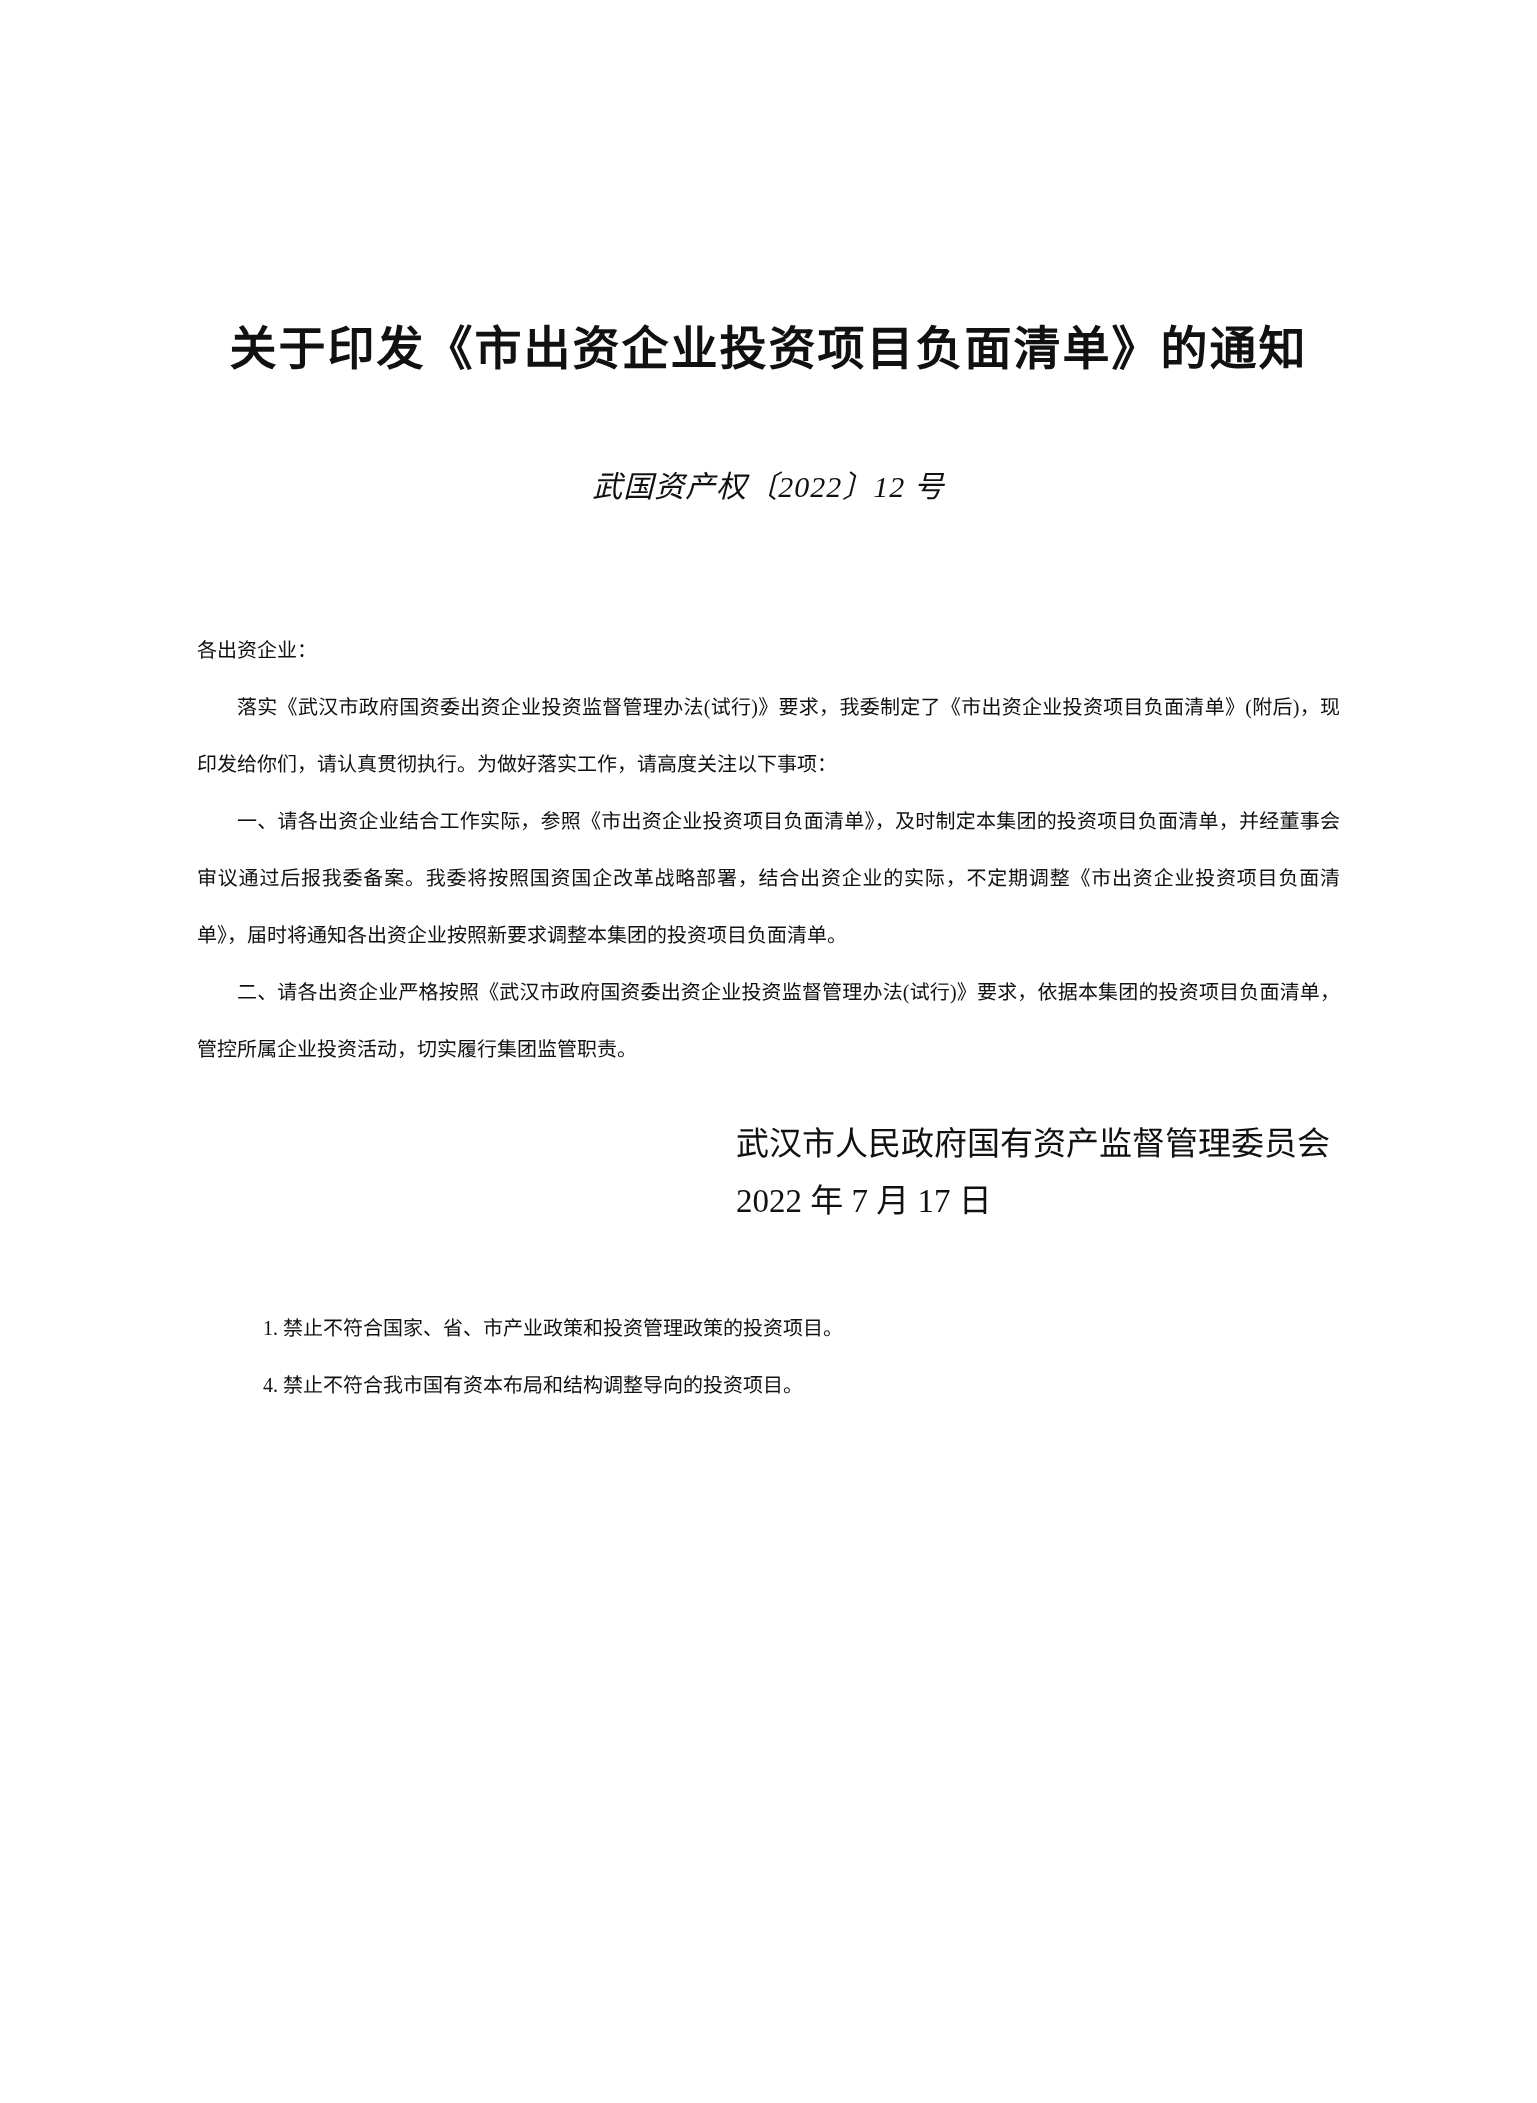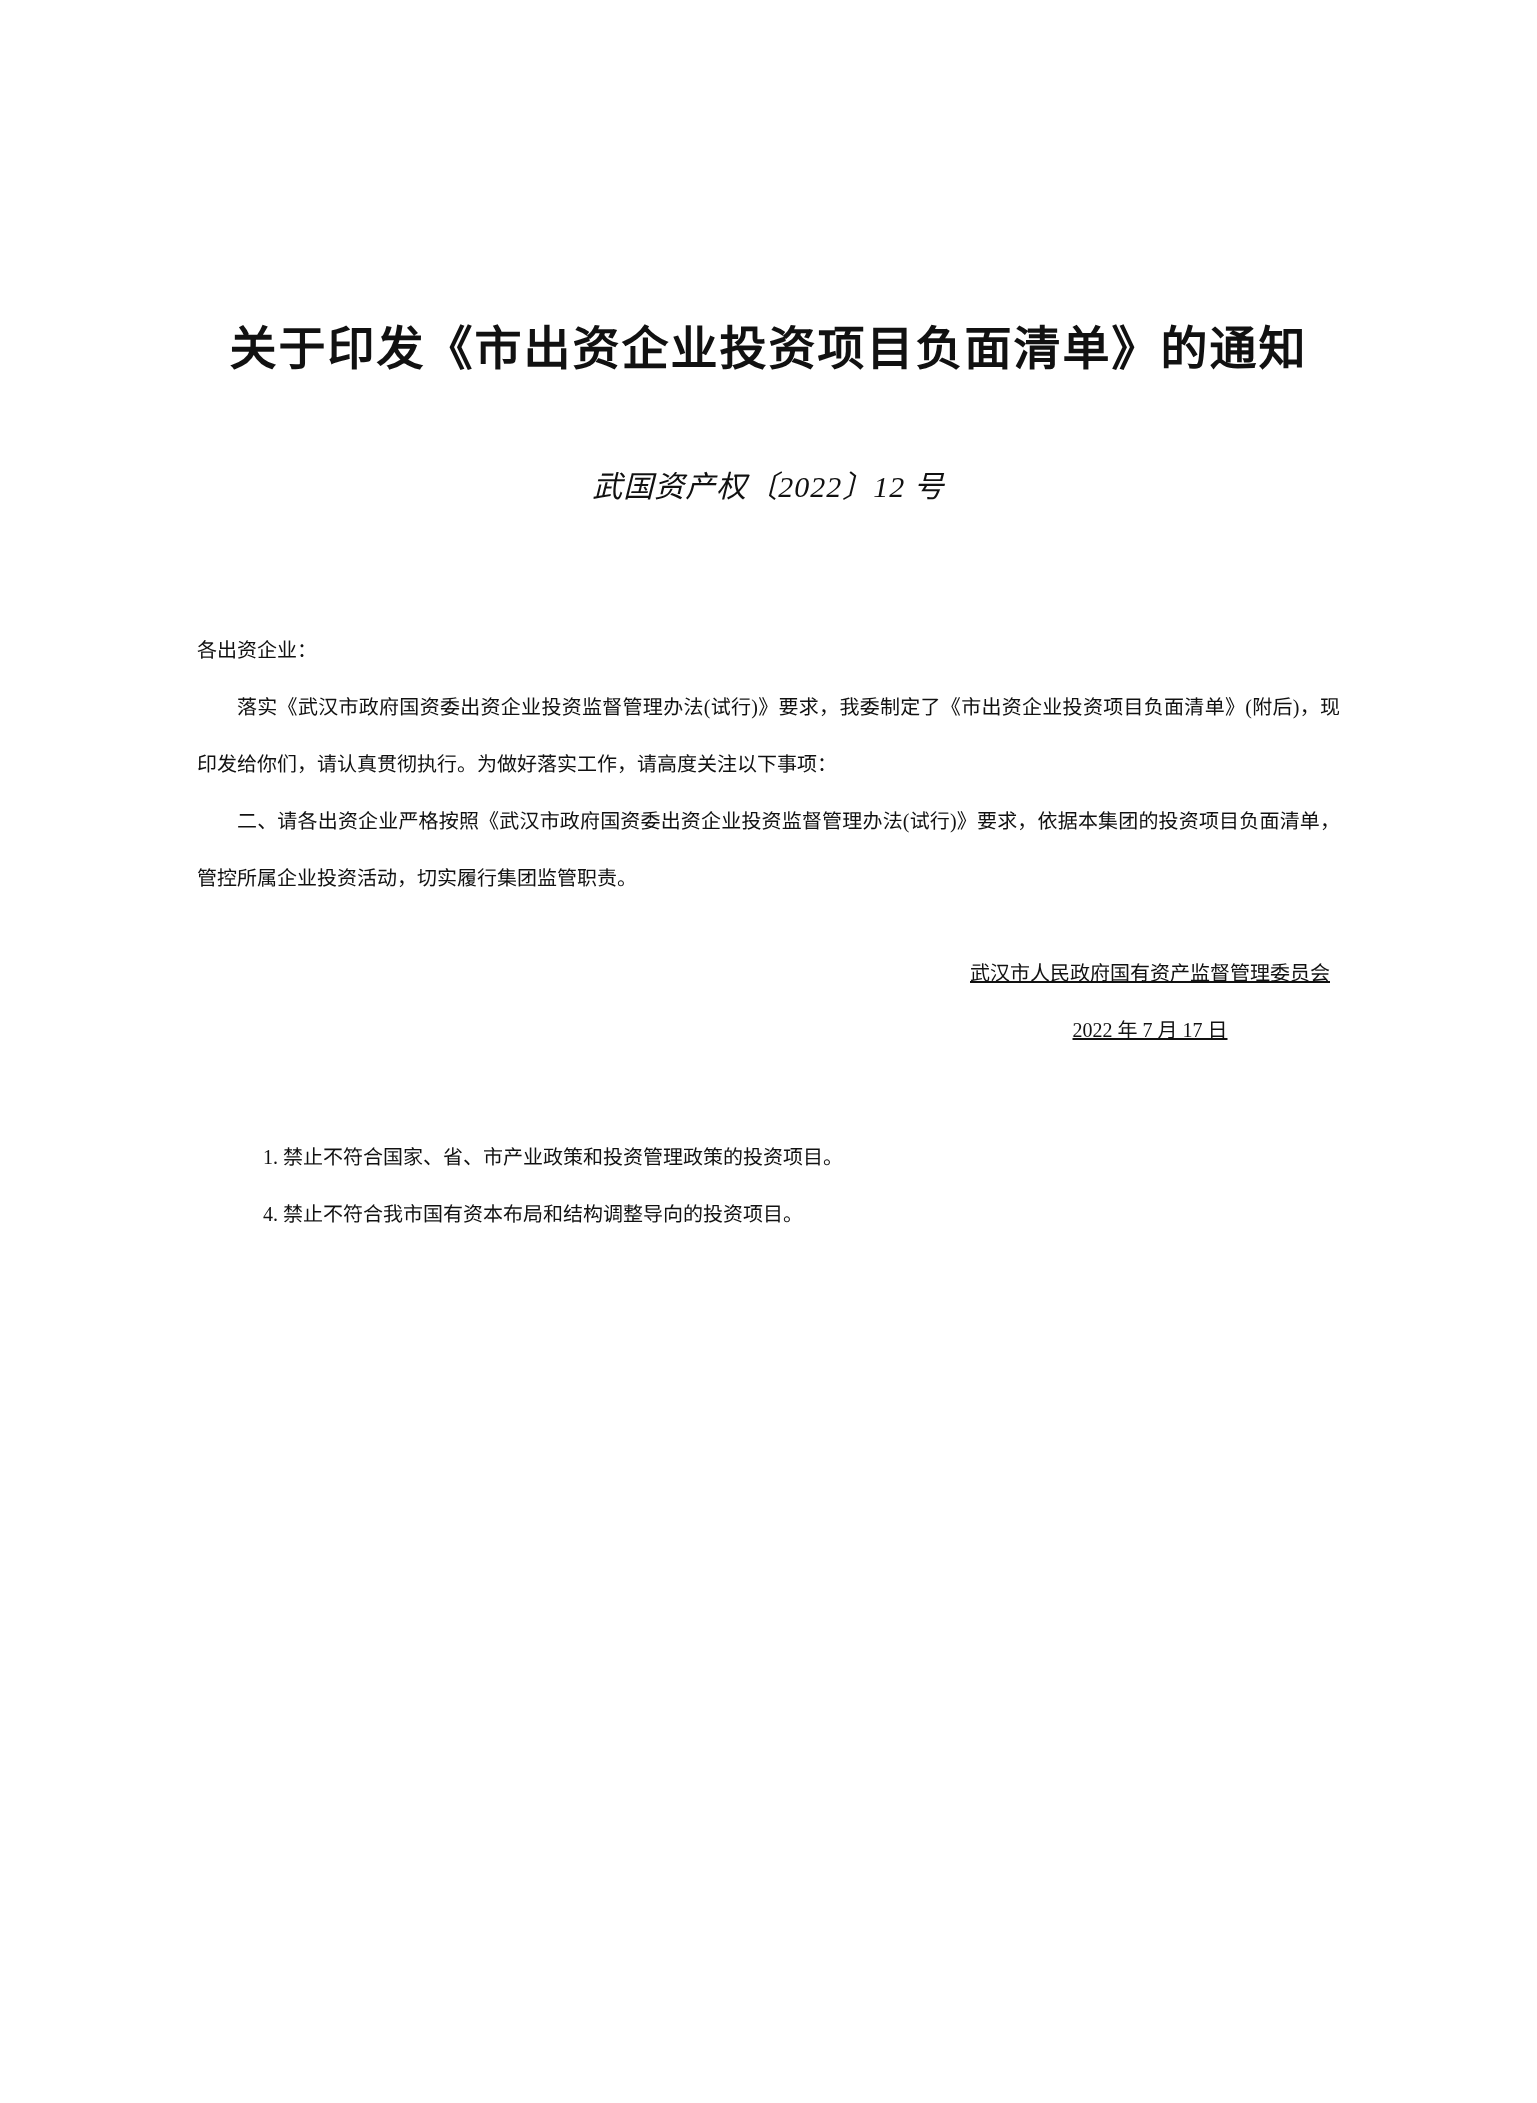--- a/index.html
+++ b/index.html
@@ -49,24 +49,23 @@
   }
   .para {
     margin: 0;
     text-indent: 2em;
   }
   .signature-block {
     margin-top: 38px;
     margin-left: auto;
     margin-right: 10px;
     width: fit-content;
-    text-align: center;
-    font-size: 20px;
+    text-align: left;
+    font-size: 33px;
     line-height: 57px;
-    text-decoration: underline;
   }
   .attachment-title {
     margin: 155px 0 0 0;
     text-align: center;
     font-family: "Liberation Sans", "DejaVu Sans", sans-serif;
     font-weight: bold;
     font-size: 42px;
     line-height: 1.1;
     letter-spacing: 2px;
     white-space: nowrap;
@@ -86,20 +85,21 @@
 
 <div class="page">
 
   <h1 class="doc-title">关于印发《市出资企业投资项目负面清单》的通知</h1>
 
   <div class="doc-number">武国资产权〔2022〕12 号</div>
 
   <div class="doc-body">
     <p class="salutation">各出资企业：</p>
     <p class="para">落实《武汉市政府国资委出资企业投资监督管理办法(试行)》要求，我委制定了《市出资企业投资项目负面清单》(附后)，现印发给你们，请认真贯彻执行。为做好落实工作，请高度关注以下事项：</p>
+    <p class="para">一、请各出资企业结合工作实际，参照《市出资企业投资项目负面清单》，及时制定本集团的投资项目负面清单，并经董事会审议通过后报我委备案。我委将按照国资国企改革战略部署，结合出资企业的实际，不定期调整《市出资企业投资项目负面清单》，届时将通知各出资企业按照新要求调整本集团的投资项目负面清单。</p>
     <p class="para">二、请各出资企业严格按照《武汉市政府国资委出资企业投资监督管理办法(试行)》要求，依据本集团的投资项目负面清单，管控所属企业投资活动，切实履行集团监管职责。</p>
   </div>
 
   <div class="signature-block">
     <div>武汉市人民政府国有资产监督管理委员会</div>
     <div>2022 年 7 月 17 日</div>
   </div>
 
 
   <div class="neg-list">

